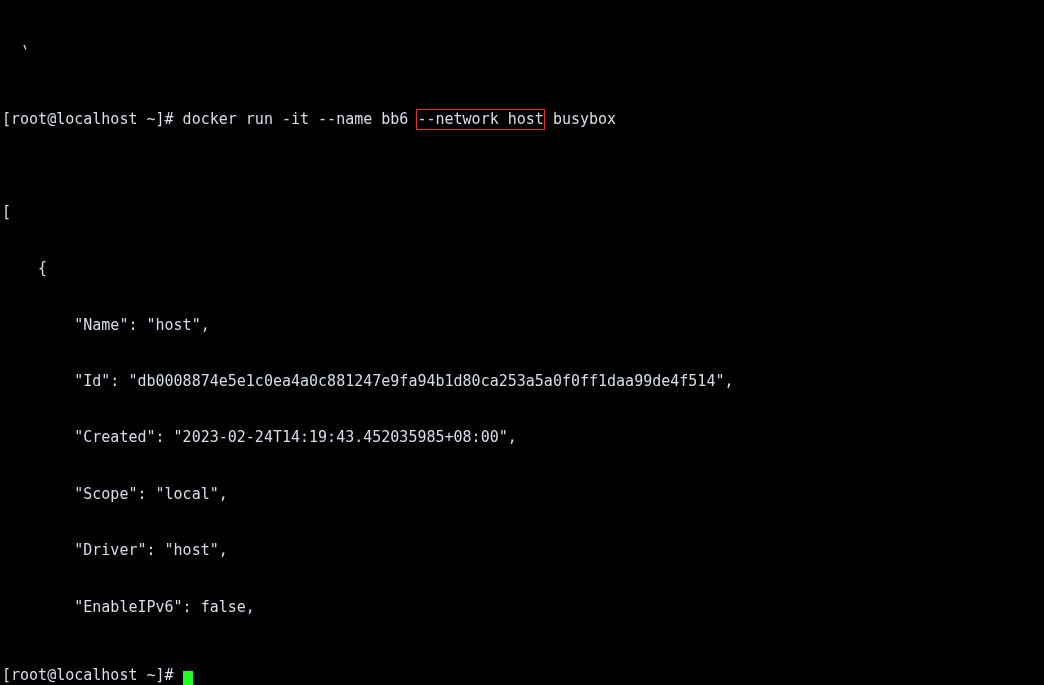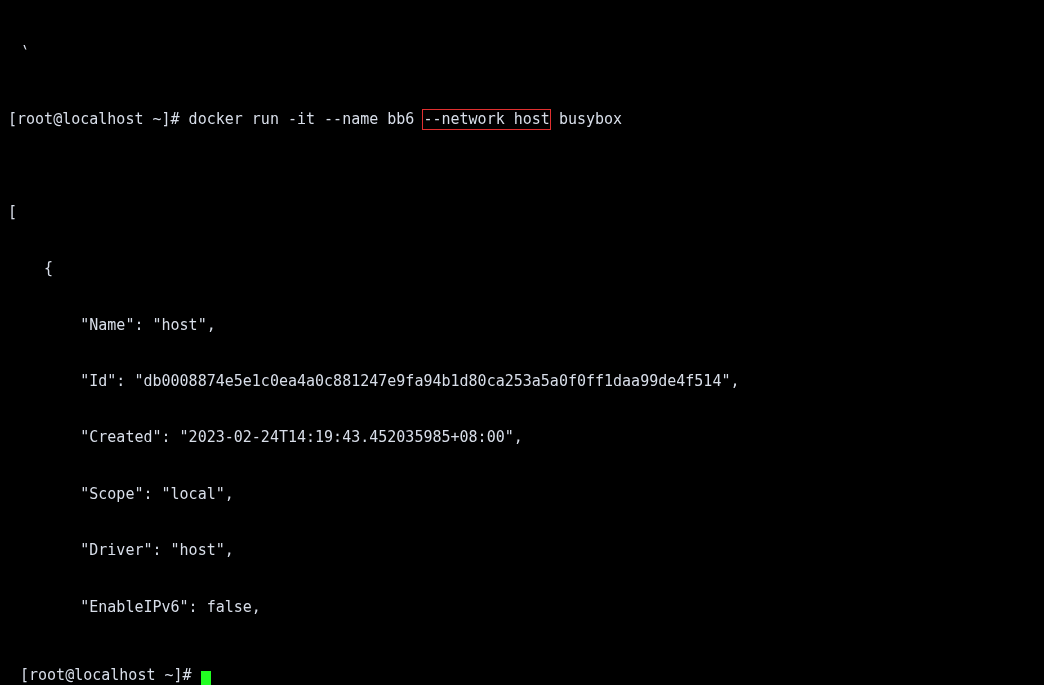--- a/index.html
+++ b/index.html
@@ -22,21 +22,21 @@
   #screen {
     position: absolute;
     left: 0;
     top: -11px;
     width: 1044px;
     white-space: pre;
   }
   .line {
     height: 18.8px;
     white-space: pre;
-    padding-left: 8px;
+    padding-left: 2px;
     position: relative;
   }
   .partial-top {
     height: 7px;
     overflow: hidden;
     position: relative;
   }
   .partial-top .ghost {
     position: absolute;
     left: 2px;
@@ -67,21 +67,21 @@
   .clip-bottom {
     position: absolute;
     left: 0;
     bottom: 0;
     width: 1044px;
     height: 17px;
     overflow: hidden;
   }
   .clip-bottom .inner {
     position: absolute;
-    left: 20px;
+    left: 2px;
     top: -2px;
     white-space: pre;
     line-height: 18.8px;
   }
 </style>
 </head>
 <body>
 
 <div id="terminal">
   <div id="screen">

